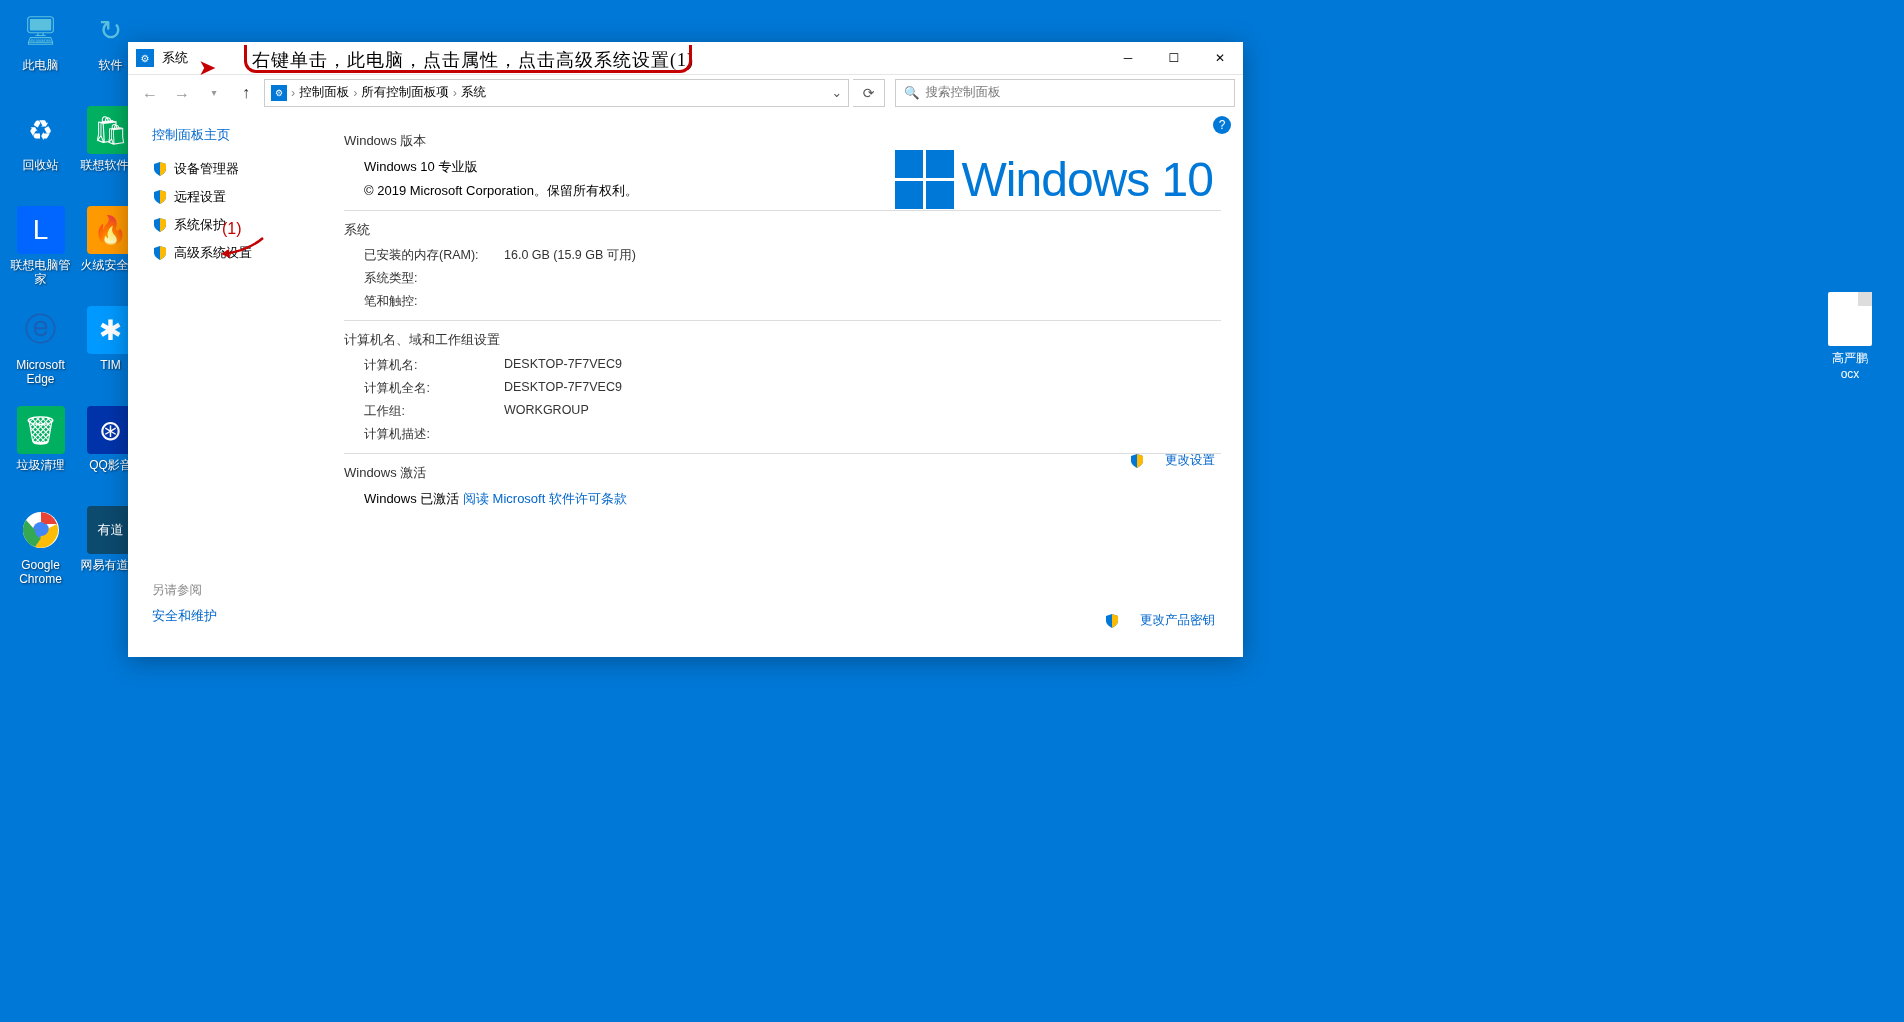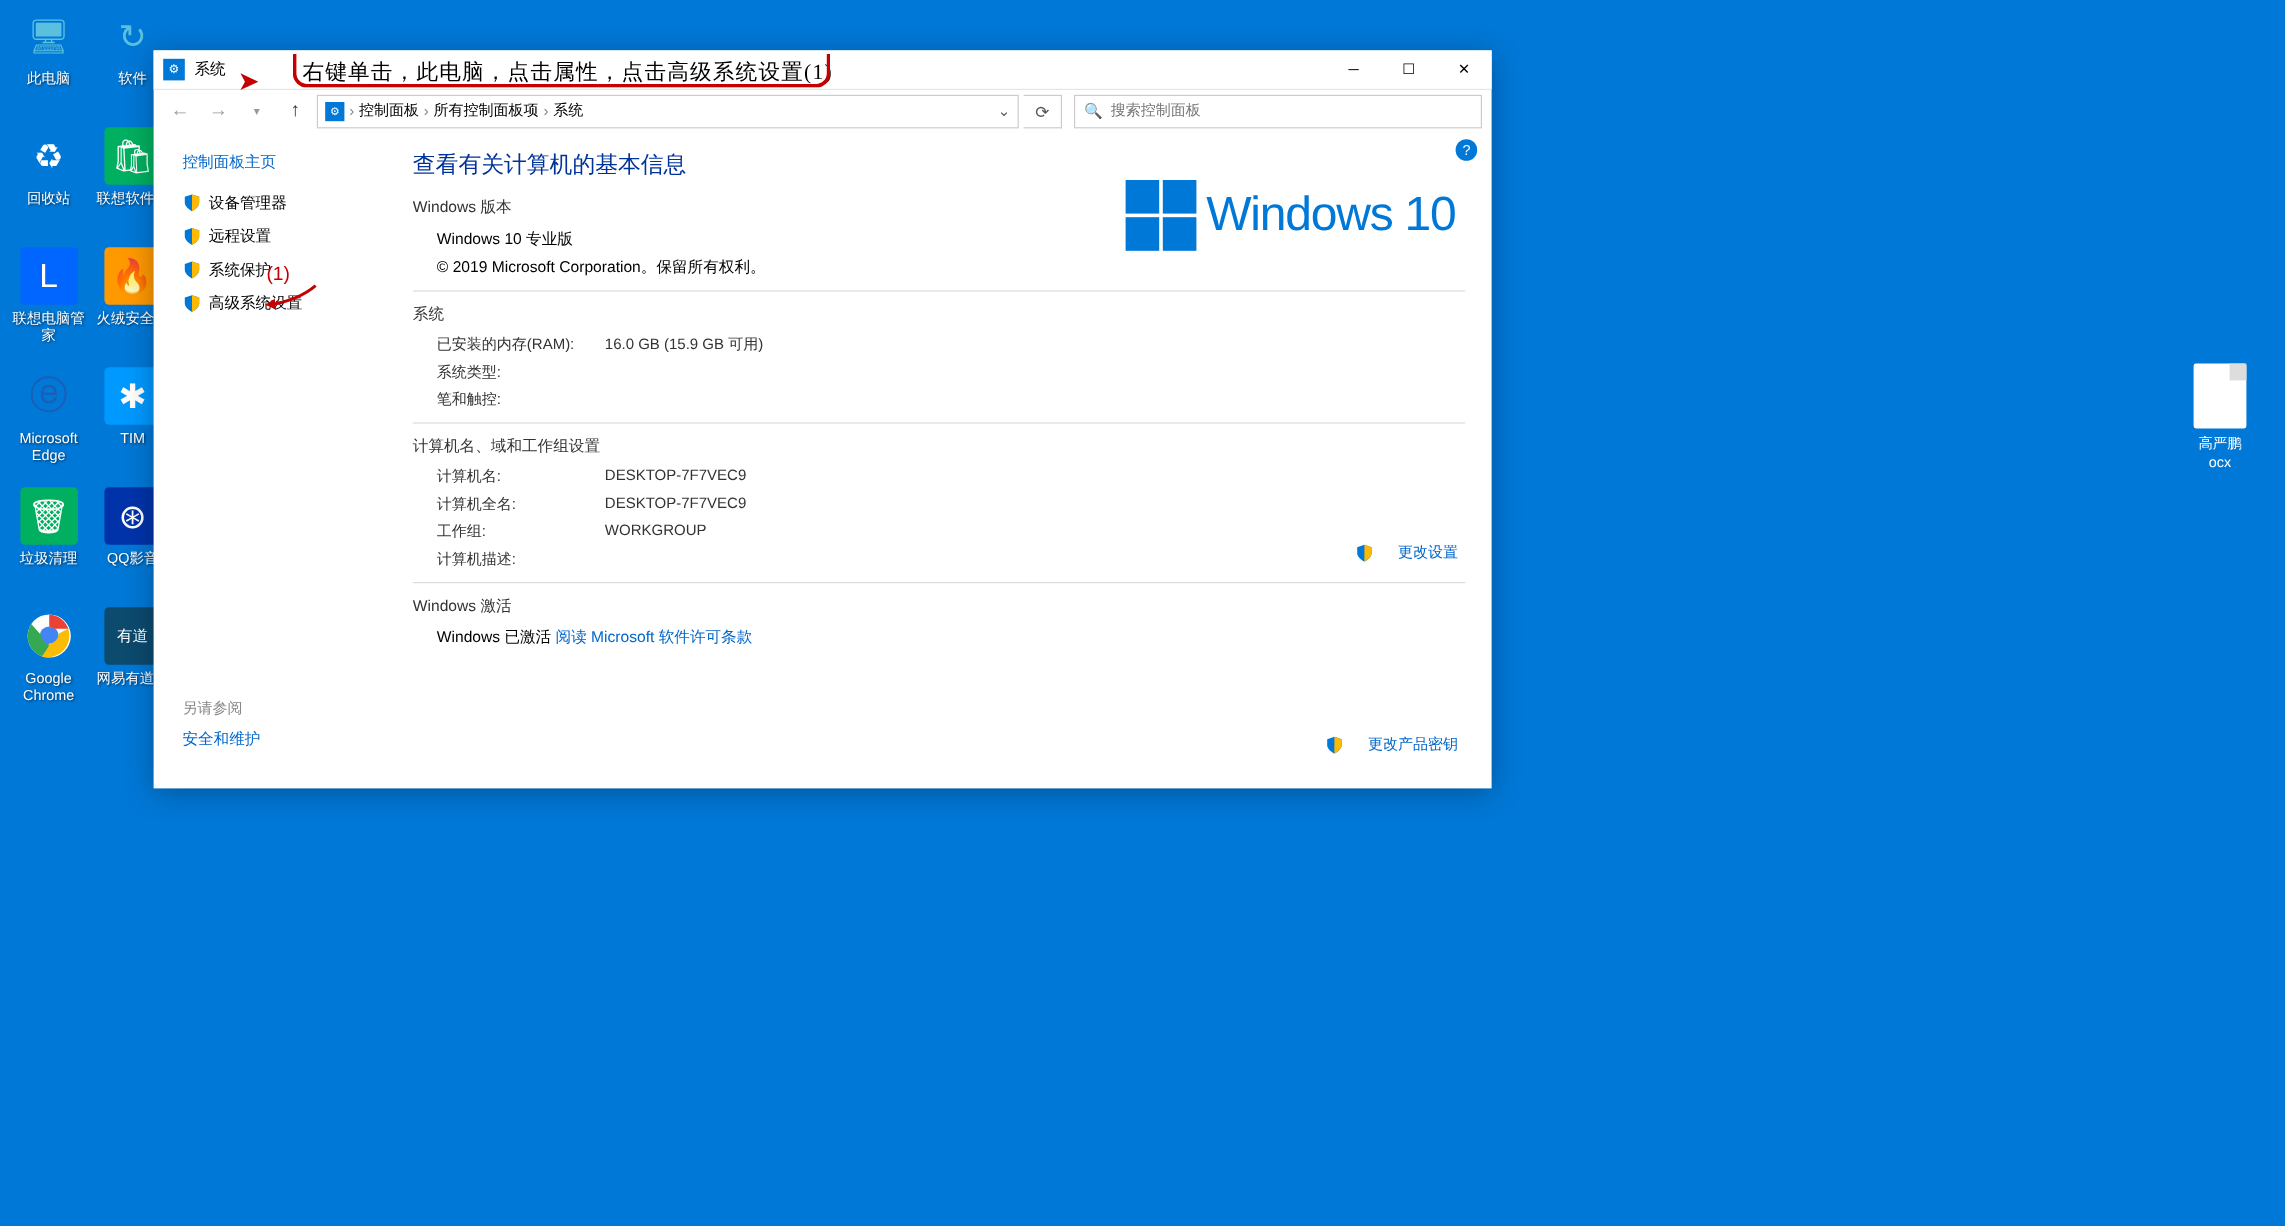--- a/index.html
+++ b/index.html
@@ -47,26 +47,26 @@
 .main h1 { color: #003399; font-size: 19px; font-weight: 400; margin-bottom: 14px; }
 .section-title { font-size: 13px; color: #333; margin: 8px 0 8px 0; }
 .indent { padding-left: 20px; }
 .info-row { display: flex; margin-bottom: 6px; font-size: 12.5px; }
 .info-row .k { width: 140px; color: #333; }
 .info-row .v { flex: 1; color: #333; }
 .divider { border-top: 1px solid #ddd; margin: 10px 0 10px 0; }
 .win-logo { position: absolute; right: 30px; top: 40px; display:flex; align-items:center; gap:8px; color:#0078d7; }
 .win-logo .sq { display:grid; grid-template-columns: 28px 28px; grid-template-rows: 28px 28px; gap:3px; }
 .win-logo .sq div { background:#0078d7; }
-.win-logo .txt { font-size: 40px; font-weight:300; letter-spacing:-1px;}
+.win-logo .txt { font-size: 48px; font-weight:300; letter-spacing:-1px;}
 .link-blue { color: #0066cc; cursor:pointer; }
 .action-link { display:flex; align-items:center; gap:20px; color:#0066cc; cursor:pointer; position:absolute; right:28px; font-size:12.5px;}
 .help-icon { position:absolute; right:12px; top:6px; width:18px; height:18px; border-radius:50%; background:#0078d7; color:#fff; font-size:12px; display:flex;align-items:center;justify-content:center;cursor:pointer;}
 
-.doc-icon { position:absolute; right:24px; top:303px; width:60px; text-align:center; color:#fff; font-size:12px;}
+.doc-icon { position:absolute; right:24px; top:292px; width:60px; text-align:center; color:#fff; font-size:12px;}
 .doc-icon .file { width:44px; height:54px; background:#fff; margin:0 auto 4px; position:relative; border-radius:2px;}
 .doc-icon .file::before{content:""; position:absolute; right:0; top:0; width:14px; height:14px; background:#ddd;}
 
 svg.shield-svg { width:16px; height:16px; }
 </style>
 </head>
 <body>
 
 <div class="desktop-icon" style="left:8px;top:6px">
     <div class="icon-box" style="color:#5bc0de">🖥</div>
@@ -203,21 +203,20 @@
             </svg>
           </span>
         <span>高级系统设置</span>
       </div>
       <div class="see-also">另请参阅</div>
       <div class="link2">安全和维护</div>
     </div>
 
     <div class="main">
       <div class="help-icon">?</div>
-      <h1>查看有关计算机的基本信息</h1>
 
       <div class="section-title">Windows 版本</div>
       <div class="indent">
         <div style="margin-bottom:6px">Windows 10 专业版</div>
         <div>© 2019 Microsoft Corporation。保留所有权利。</div>
       </div>
 
       <div class="win-logo">
         <div class="sq">
             <div></div>

